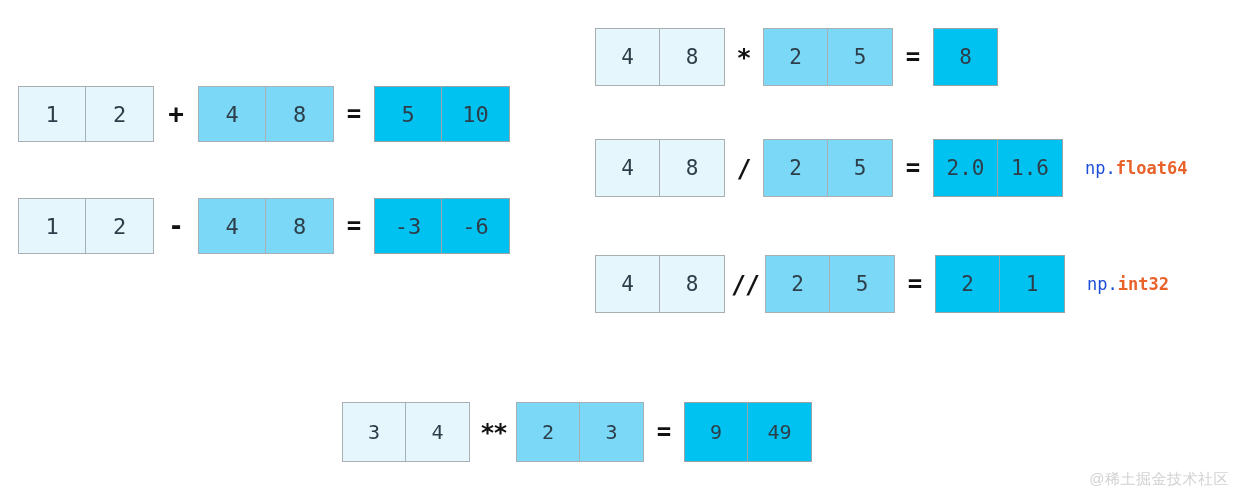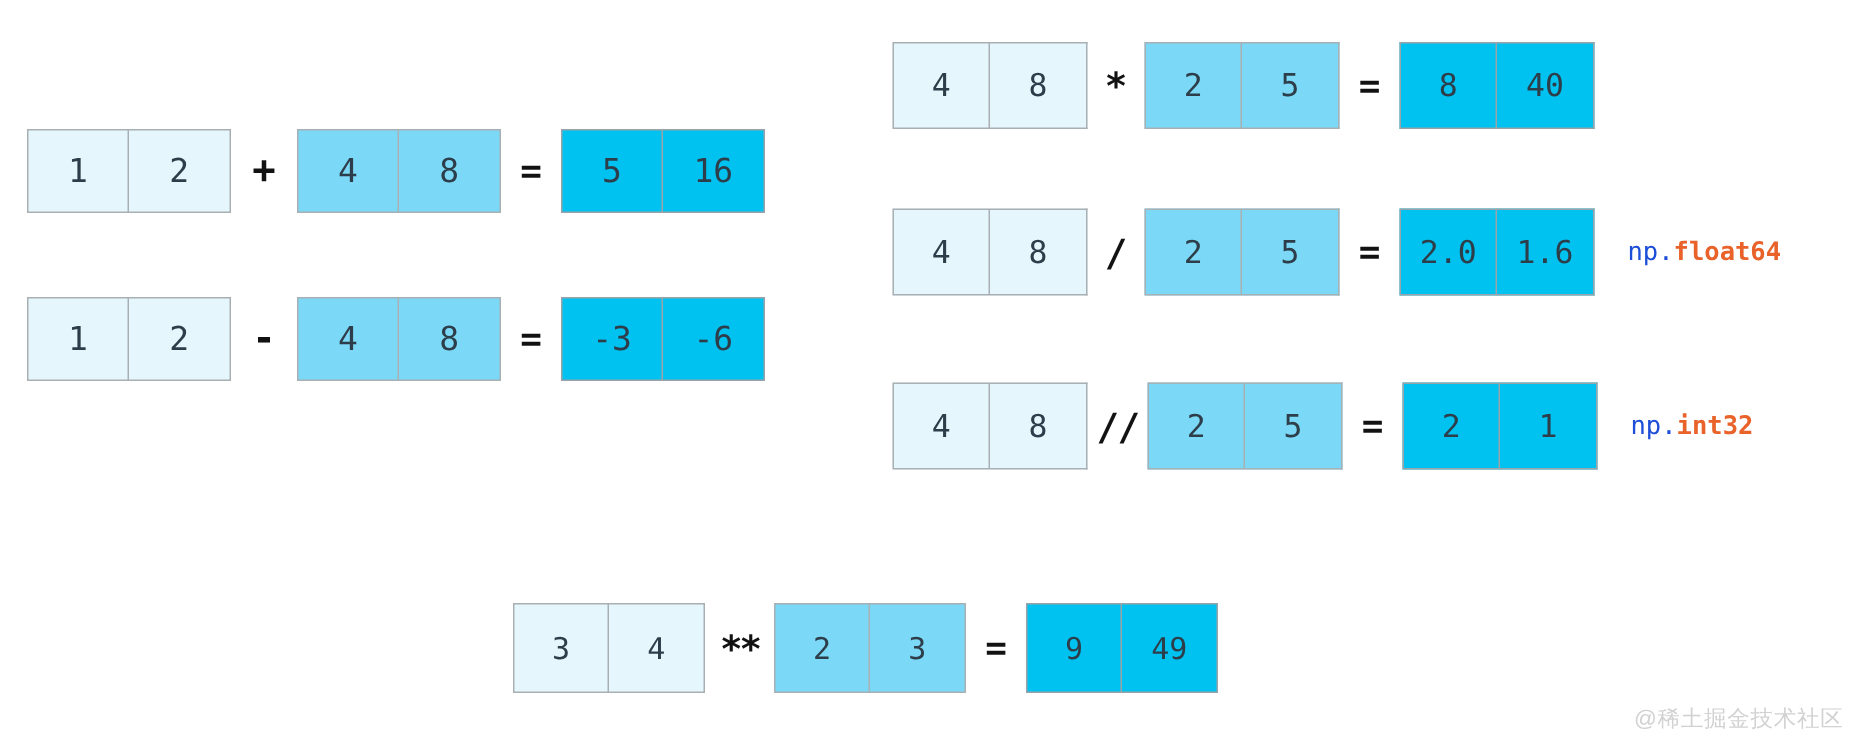--- a/index.html
+++ b/index.html
@@ -117,21 +117,21 @@
       <div class="cell tone-pale">2</div>
     </div>
     <div class="op op-plus">+</div>
     <div class="array">
       <div class="cell tone-mid">4</div>
       <div class="cell tone-mid">8</div>
     </div>
     <div class="op-eq">=</div>
     <div class="array">
       <div class="cell tone-vivid">5</div>
-      <div class="cell tone-vivid">16</div>
+      <div class="cell tone-vivid">10</div>
     </div>
   </div>
 
   <div class="eq-row sz-lg" style="left:18px; top:198px;">
     <div class="array">
       <div class="cell tone-pale">1</div>
       <div class="cell tone-pale">2</div>
     </div>
     <div class="op op-minus">-</div>
     <div class="array">
@@ -151,21 +151,20 @@
       <div class="cell tone-pale">8</div>
     </div>
     <div class="op op-times">*</div>
     <div class="array">
       <div class="cell tone-mid">2</div>
       <div class="cell tone-mid">5</div>
     </div>
     <div class="op-eq">=</div>
     <div class="array">
       <div class="cell tone-vivid">8</div>
-      <div class="cell tone-vivid">40</div>
     </div>
   </div>
 
   <div class="eq-row sz-md" style="left:595px; top:139px;">
     <div class="array">
       <div class="cell tone-pale">4</div>
       <div class="cell tone-pale">8</div>
     </div>
     <div class="op op-div">/</div>
     <div class="array">

